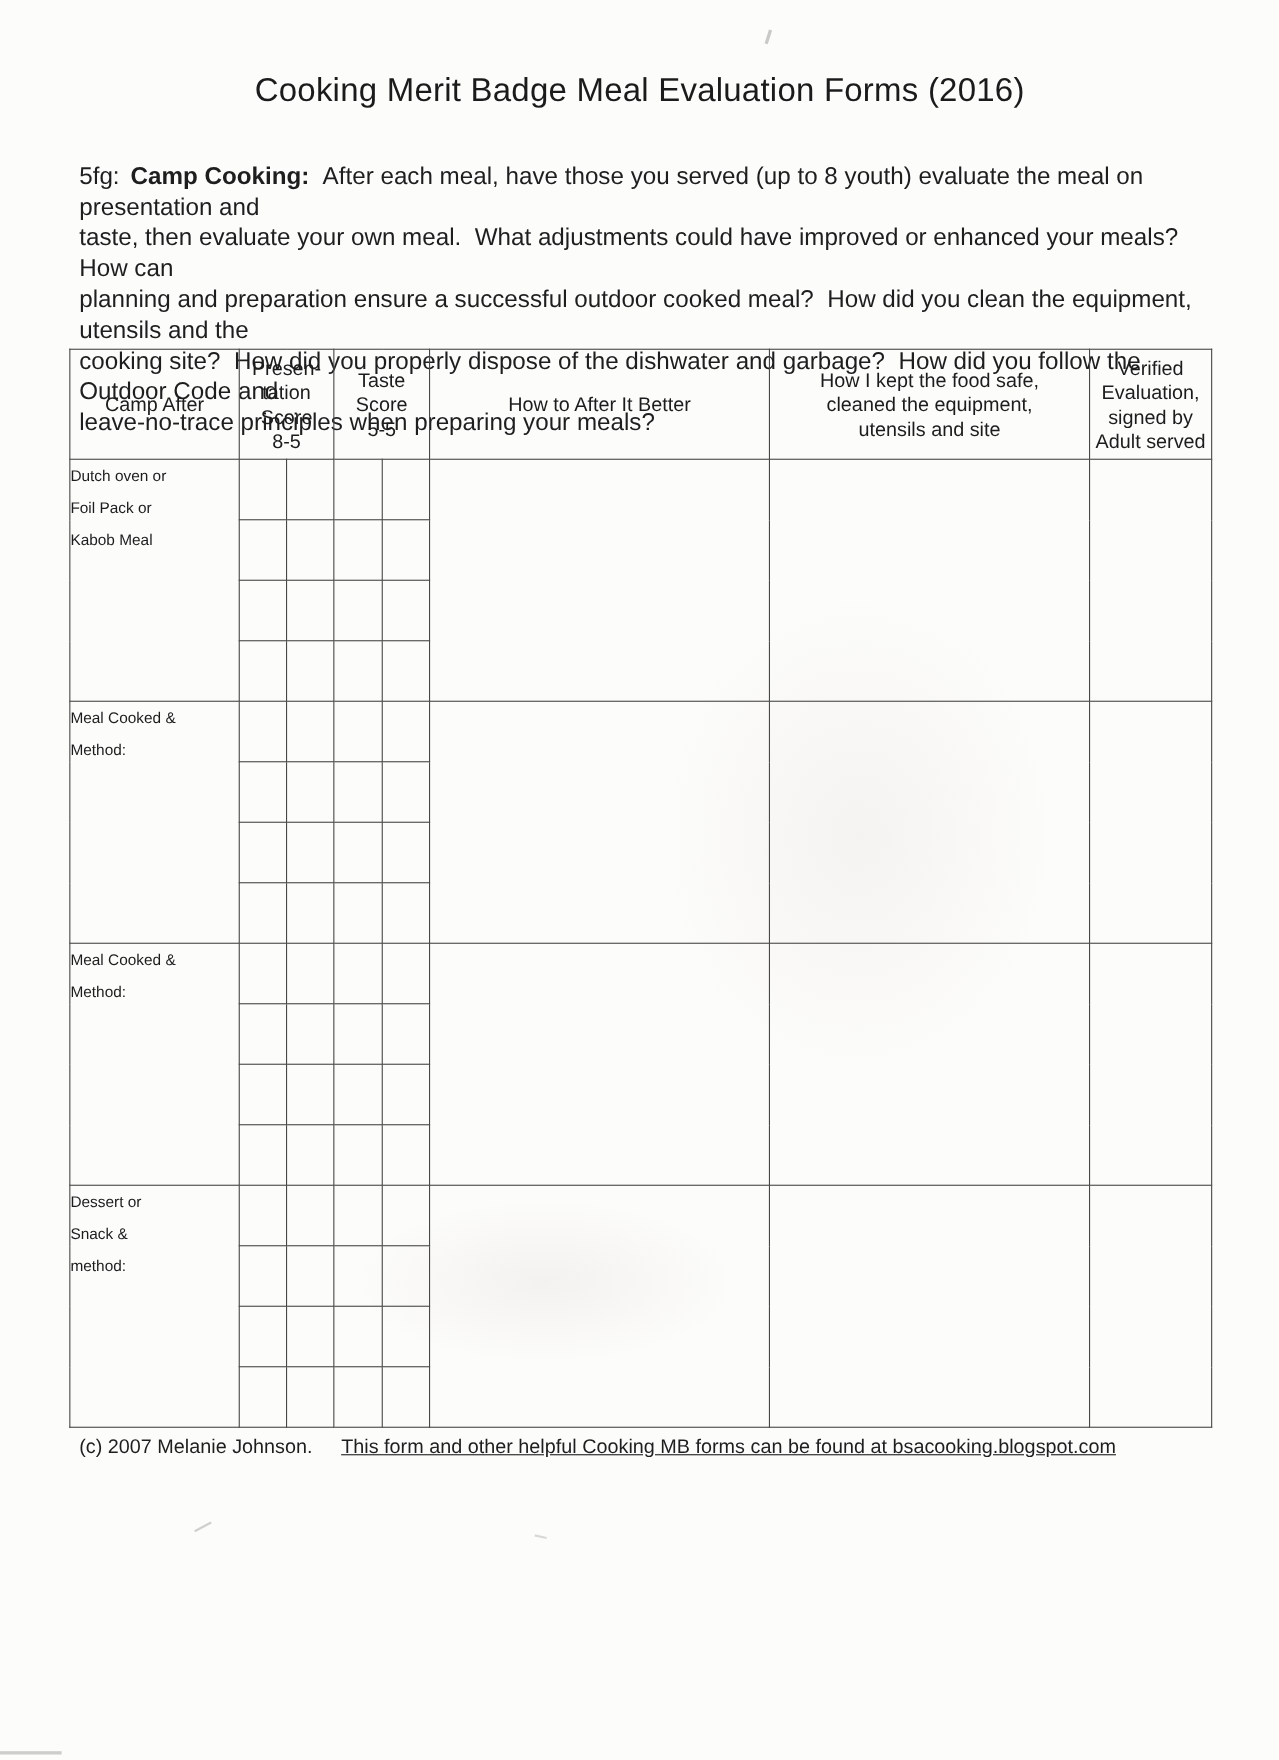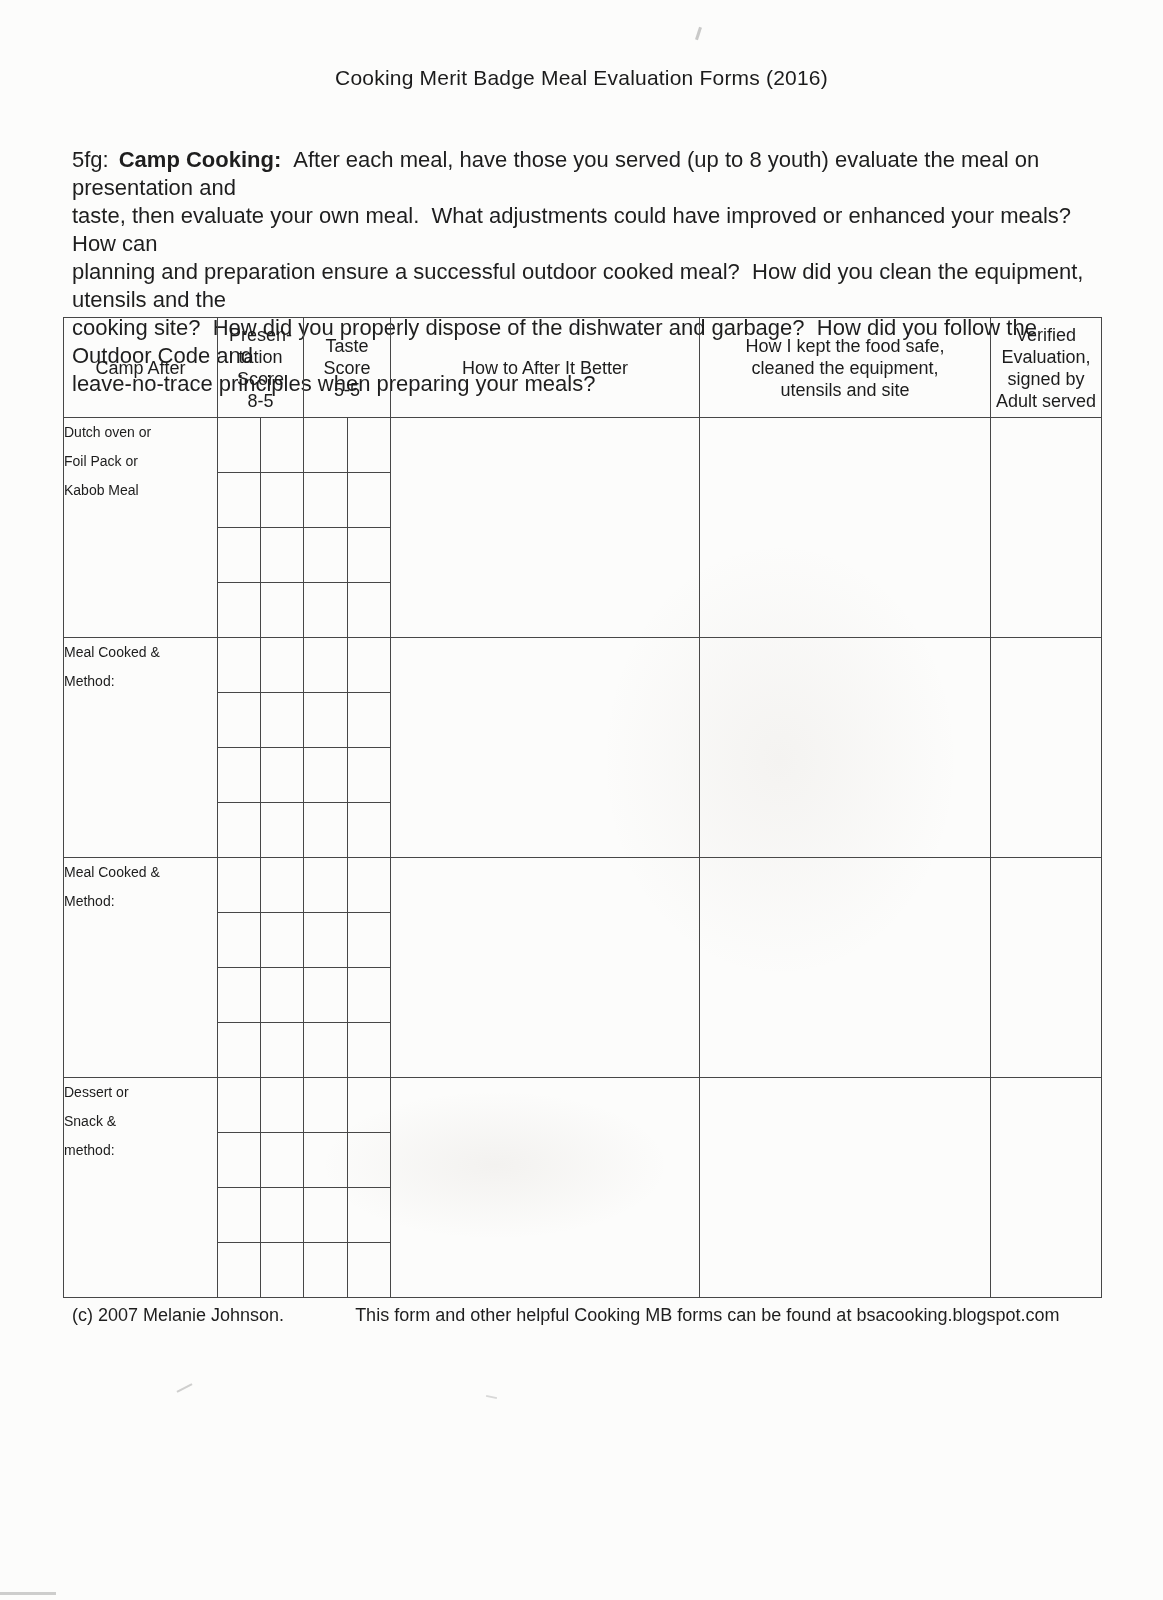--- a/index.html
+++ b/index.html
@@ -7,21 +7,21 @@
     position:relative;
     width:1163px; height:1600px;
     background:#fcfcfb;
     font-family:"Liberation Sans", "DejaVu Sans", sans-serif;
     color:#1d1d1d;
     overflow:hidden;
   }
   .title {
     position:absolute; left:0; top:66px; width:100%;
     margin:0; text-align:center;
-    font-size:21px; font-weight:400; letter-spacing:0.2px;
+    font-size:30px; font-weight:400; letter-spacing:0.2px;
     color:#1b1b1b;
   }
   .intro {
     position:absolute; left:72px; top:146px; width:1040px;
     margin:0; font-size:22px; line-height:28px;
     white-space:pre-wrap; color:#1e1e1e;
   }
   .intro .pre { margin-right:10px; }
   .intro .b { font-weight:700; margin-right:12px; }
 
@@ -40,21 +40,21 @@
     vertical-align:top; text-align:left;
     font-size:14px; line-height:29px; padding:5px 6px 4px 9px;
     white-space:pre-line; color:#1c1c1c;
   }
   td.sc, td.wide { background:transparent; }
 
   .footer {
     position:absolute; left:72px; top:1305px; margin:0;
     font-size:18px; color:#1e1e1e; white-space:nowrap;
   }
-  .footer .note { margin-left:71px; }
+  .footer .note { margin-left:26px;text-decoration:underline; }
 
   
   .ghost { position:absolute; pointer-events:none; }
   .g1 { left:600px; top:540px; width:360px; height:440px;
         background:radial-gradient(ellipse at center, rgba(140,124,108,0.07), rgba(140,124,108,0) 70%); }
   .g2 { left:320px; top:1090px; width:350px; height:150px;
         background:radial-gradient(ellipse at center, rgba(135,120,105,0.08), rgba(135,120,105,0) 70%); }
   .g3 { left:697px; top:27px; width:3px; height:13px; background:rgba(70,70,70,0.28); transform:rotate(18deg); }
   .g4 { left:176px; top:1387px; width:17px; height:2px; background:rgba(90,90,90,0.28); transform:rotate(-28deg); }
   .g5 { left:486px; top:1396px; width:11px; height:2px; background:rgba(90,90,90,0.22); transform:rotate(12deg); }

